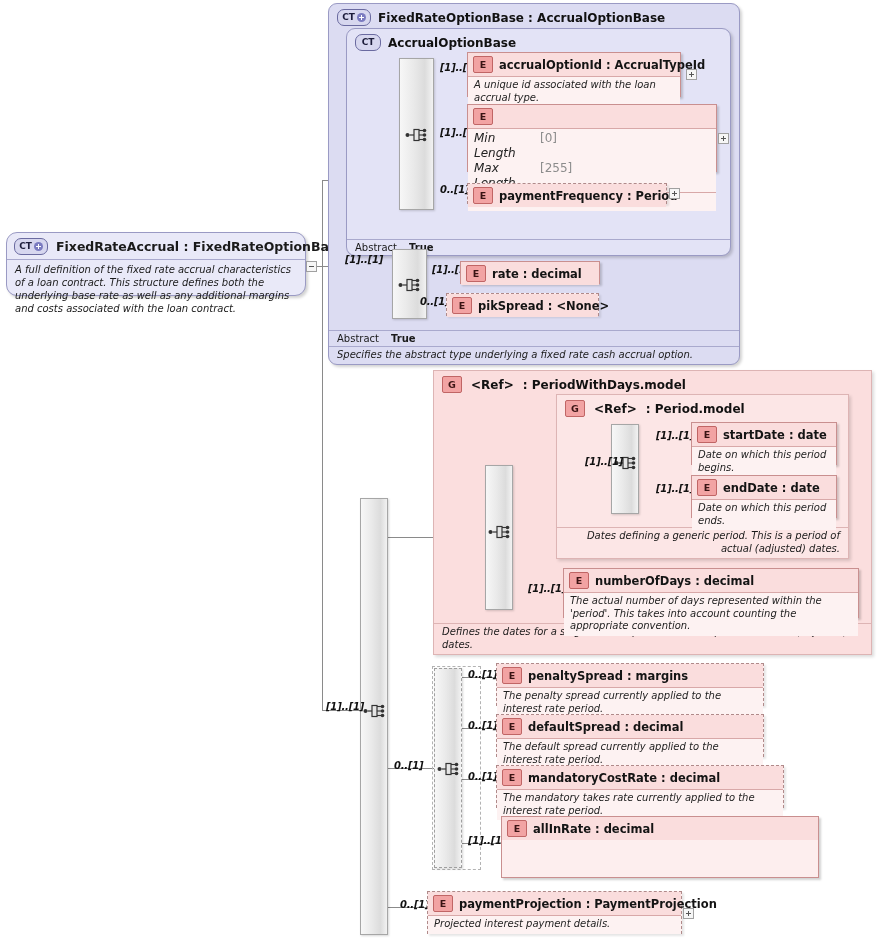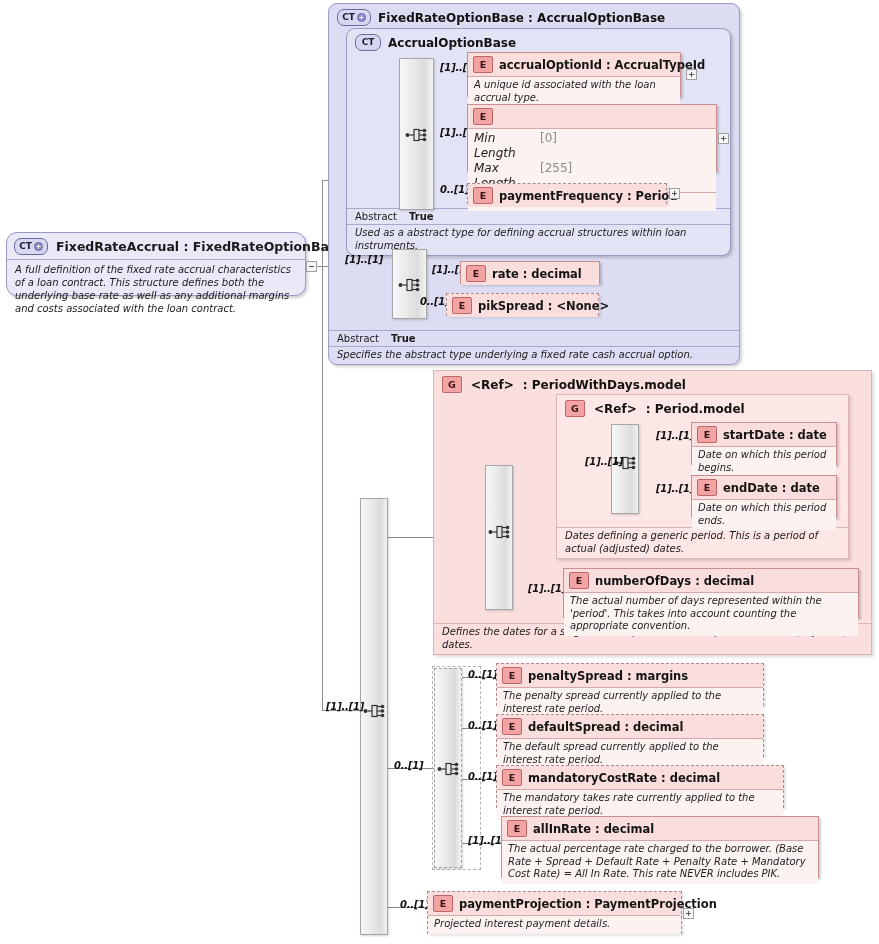--- a/index.html
+++ b/index.html
@@ -234,21 +234,20 @@
 <div class="ctbox inner" style="left:346px;top:28px;width:385px;height:228px;">
   <div class="cthd">
     <span class="badge CT">CT</span>
     <span>AccrualOptionBase</span>
   </div>
   <div class="ctfoot" style="bottom:0;">
     <div class="absrow">
       <span class="k">Abstract</span>
       <span class="v">True</span>
     </div>
-    <div class="desc">Used as a abstract type for defining accrual structures within loan instruments.</div>
   </div>
 </div>
 
 <div class="seqbar" style="left:399px;top:58px;width:35px;height:152px;">
   <svg class="seqicon" style="left:5px;top:67px;" viewBox="0 0 24 18">
     <circle cx="2.5" cy="9" r="2" fill="#333"></circle>
     <line x1="4.5" y1="9" x2="9" y2="9" stroke="#333" stroke-width="1.2"></line>
     <rect x="9" y="3.5" width="5" height="11" fill="none" stroke="#333" stroke-width="1.2"></rect>
     <line x1="14" y1="4.5" x2="18" y2="4.5" stroke="#333" stroke-width="1.1"></line>
     <line x1="14" y1="9" x2="18" y2="9" stroke="#333" stroke-width="1.1"></line>
@@ -367,21 +366,21 @@
   </svg>
 </div>
 
 <div class="card" style="left:560px;top:396px;">[1]..[1]</div>
 <div class="gbox inner" style="left:556px;top:394px;width:293px;height:165px;">
   <div class="ghd">
     <span class="badge G">G</span>
     <span class="ref">&lt;Ref&gt;</span>
     <span>: Period.model</span>
   </div>
-  <div class="gdesc" style="bottom:0;">Dates defining a generic period. This is a period of actual (adjusted) dates.</div>
+  <div class="gdesc" style="bottom:0;text-align:right;">Dates defining a generic period. This is a period of actual (adjusted) dates.</div>
 </div>
 
 <div class="seqbar" style="left:611px;top:424px;width:28px;height:90px;">
   <svg class="seqicon" style="left:2px;top:29px;" viewBox="0 0 24 18">
     <circle cx="2.5" cy="9" r="2" fill="#333"></circle>
     <line x1="4.5" y1="9" x2="9" y2="9" stroke="#333" stroke-width="1.2"></line>
     <rect x="9" y="3.5" width="5" height="11" fill="none" stroke="#333" stroke-width="1.2"></rect>
     <line x1="14" y1="4.5" x2="18" y2="4.5" stroke="#333" stroke-width="1.1"></line>
     <line x1="14" y1="9" x2="18" y2="9" stroke="#333" stroke-width="1.1"></line>
     <line x1="14" y1="13.5" x2="18" y2="13.5" stroke="#333" stroke-width="1.1"></line>
@@ -461,21 +460,20 @@
   </div>
   <div class="body">The mandatory takes rate currently applied to the interest rate period.</div>
 </div>
 
 <div class="card" style="left:468px;top:835px;">[1]..[1]</div>
 <div class="node" style="left:501px;top:816px;width:318px;height:62px;">
   <div class="hd">
     <span class="badge E">E</span>
     <span>allInRate : decimal</span>
   </div>
-  <div class="body">The actual percentage rate charged to the borrower. (Base Rate + Spread + Default Rate + Penalty Rate + Mandatory Cost Rate) = All In Rate. This rate NEVER includes PIK.</div>
 </div>
 
 <div class="card" style="left:400px;top:899px;">0..[1]</div>
 <div class="node opt" style="left:427px;top:891px;width:255px;height:43px;">
   <div class="hd">
     <span class="badge E">E</span>
     <span>paymentProjection : PaymentProjection</span>
   </div>
   <div class="body">Projected interest payment details.</div>
 </div>

